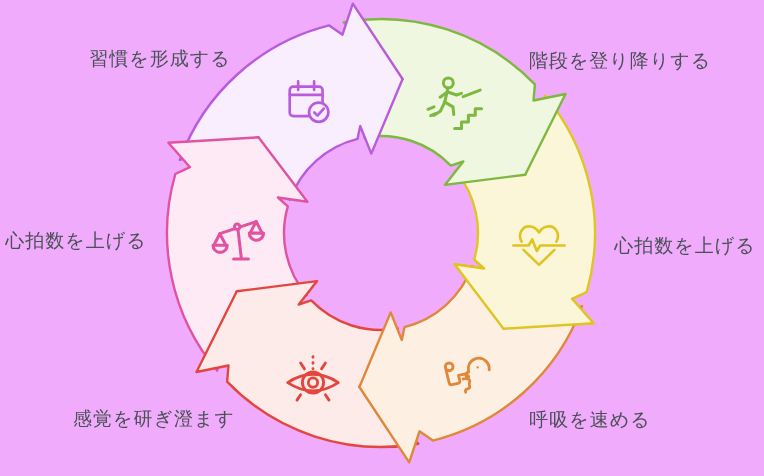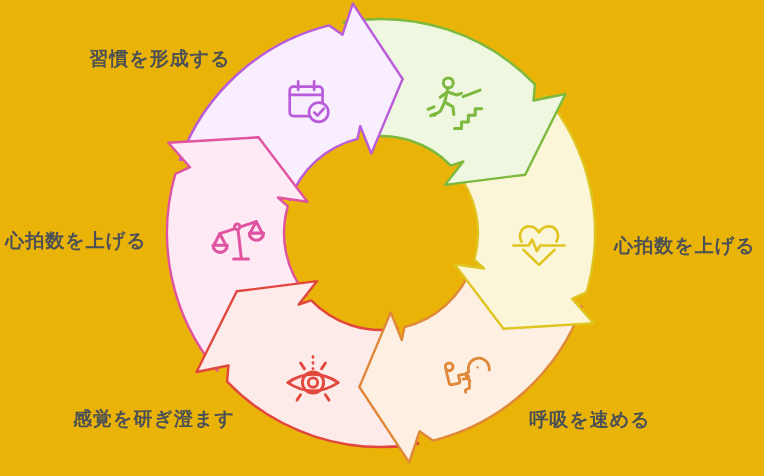--- a/index.html
+++ b/index.html
@@ -30,21 +30,21 @@
   .icon path,.icon circle,.icon rect{
     fill:none;stroke:currentColor;stroke-width:1.1;
     stroke-linecap:round;stroke-linejoin:round;
   }
   .icon .masked{fill:var(--segfill,#fff);}
   .icon .dot{fill:currentColor;stroke:none;}
 </style>
 </head>
 <body>
 
-<div class="stage" style="background: #eab308; font-weight: bold;">
+<div class="stage" style="background: #f0abfc;">
 
   <svg id="cycle-arrows" width="764" height="476" viewBox="0 0 764 476">
       <path d="M544.9,95.4 A214 214 0 0 1 586.7,292.0 L572.0,298.8 L593.6,323.3 L503.5,328.7 L454.6,264.3 L484.1,268.5 L474.2,259.7 A97 97 0 0 0 455.3,170.6 L525.2,174.7 Z" fill="#fbf6d7" stroke="#e0c522" stroke-width="2.4" stroke-linejoin="round"></path>
       <path d="M343.8,22.3 A214 214 0 0 1 534.9,84.3 L533.5,100.5 L565.5,94.0 L525.2,174.7 L444.9,184.9 L463.3,161.5 L450.8,165.6 A97 97 0 0 0 364.2,137.5 L402.6,79.0 Z" fill="#eff7e0" stroke="#7db83f" stroke-width="2.4" stroke-linejoin="round"></path>
       <path d="M179.9,159.8 A214 214 0 0 1 329.2,25.4 L342.5,34.7 L352.8,3.7 L402.6,79.0 L371.3,153.6 L360.2,126.0 L357.5,138.9 A97 97 0 0 0 289.8,199.8 L258.5,137.3 Z" fill="#f8eefd" stroke="#b95cdc" stroke-width="2.4" stroke-linejoin="round"></path>
       <path d="M217.1,370.6 A214 214 0 0 1 175.3,174.0 L190.0,167.2 L168.4,142.7 L258.5,137.3 L307.4,201.7 L277.9,197.5 L287.8,206.3 A97 97 0 0 0 306.7,295.4 L236.8,291.3 Z" fill="#fdeaf5" stroke="#e053a0" stroke-width="2.4" stroke-linejoin="round"></path>
       <path d="M418.2,443.7 A214 214 0 0 1 227.1,381.7 L228.5,365.5 L196.5,372.0 L236.8,291.3 L317.1,281.1 L298.7,304.5 L311.2,300.4 A97 97 0 0 0 397.8,328.5 L359.4,387.0 Z" fill="#fdebe9" stroke="#e2473e" stroke-width="2.4" stroke-linejoin="round"></path>
       <path d="M582.1,306.2 A214 214 0 0 1 432.8,440.6 L419.5,431.3 L409.2,462.3 L359.4,387.0 L390.7,312.4 L401.8,340.0 L404.5,327.1 A97 97 0 0 0 472.2,266.2 L503.5,328.7 Z" fill="#fdf0e3" stroke="#e0883a" stroke-width="2.4" stroke-linejoin="round"></path>
       <path d="M586.7,292.0 L572.0,298.8 L593.6,323.3 L503.5,328.7 L454.6,264.3 L484.1,268.5 L474.2,259.7" fill="#fbf6d7" stroke="#e0c522" stroke-width="2.4" stroke-linejoin="round"></path>
     </svg>
@@ -108,18 +108,19 @@
       <path d="M10.4 18.9 h5.4"></path>
       <circle class="masked" cx="11.7" cy="7.2" r="1"></circle>
       <path d="M5.4 9.7 L3.2 13.9 M5.4 9.7 L7.6 13.9"></path>
       <path d="M2.9 13.9 a2.6 2.6 0 0 0 5.2 0 Z"></path>
       <path d="M18.6 5.3 L16.4 9.5 M18.6 5.3 L20.8 9.5"></path>
       <path d="M16.1 9.5 a2.6 2.6 0 0 0 5.2 0 Z"></path>
     </svg>
   </div>
 
   <div class="label l0" style="color: rgb(75, 80, 86);">習慣を形成する</div>
+  <div class="label l1" style="color: rgb(75, 80, 86);">階段を登り降りする</div>
   <div class="label l2" style="color: rgb(75, 80, 86);">心拍数を上げる</div>
   <div class="label l4" style="color: rgb(75, 80, 86);">感覚を研ぎ澄ます</div>
   <div class="label l3" style="color: rgb(75, 80, 86);">呼吸を速める</div>
   <div class="label l5" style="color: rgb(75, 80, 86);">心拍数を上げる</div>
 
 </div>
 
 </body></html>

